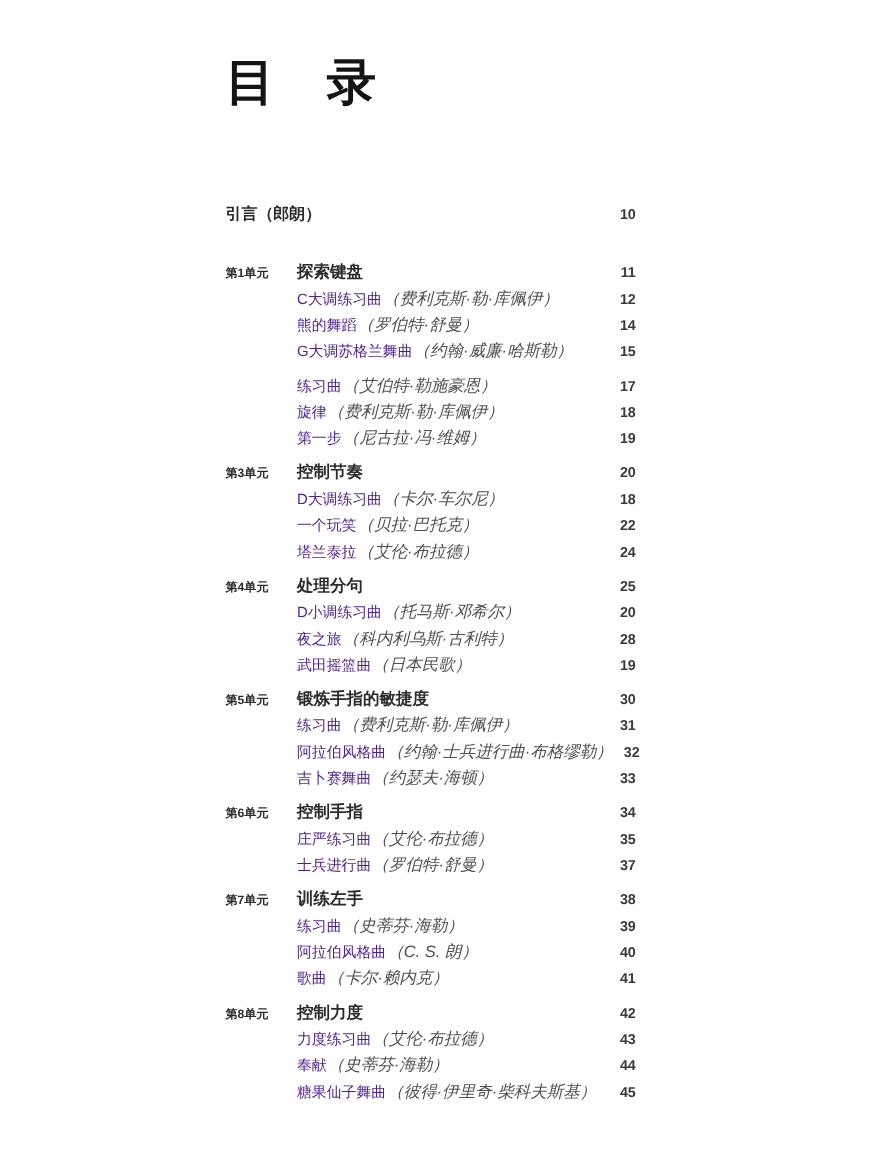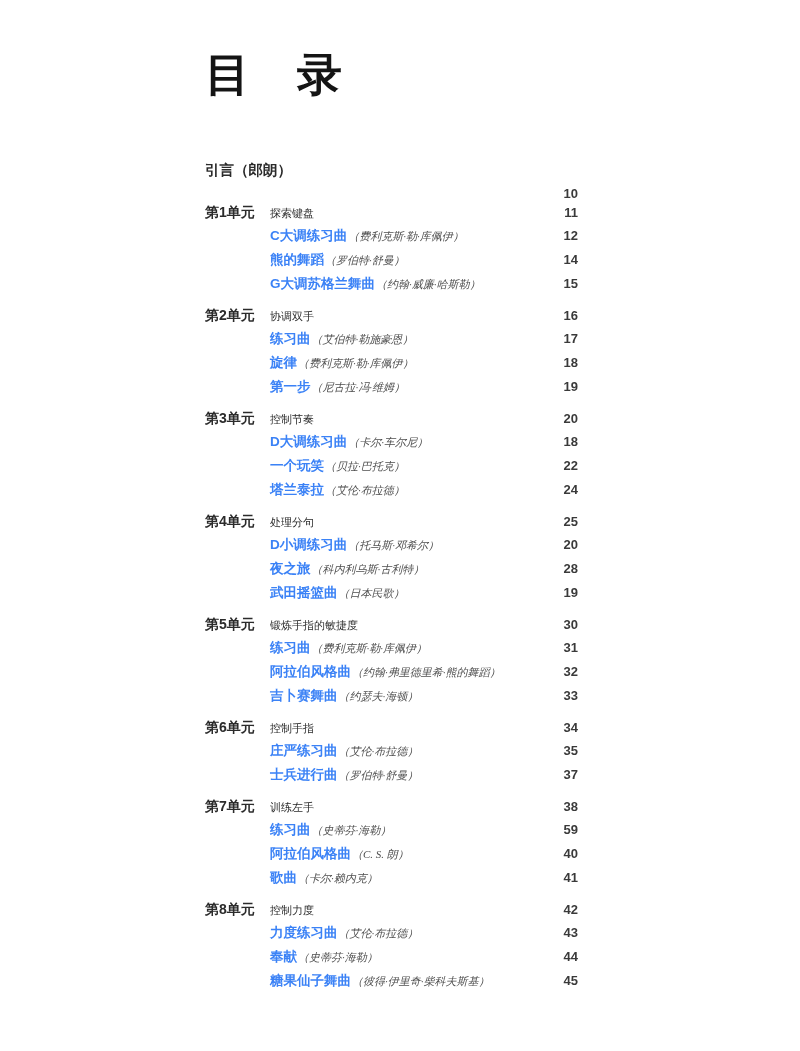--- a/index.html
+++ b/index.html
@@ -18,66 +18,65 @@
     box-sizing: content-box;
     padding: 50px 0 0 205px;
     width: 373px;
   }
   .toc-title {
     font-family: "Liberation Serif", "DejaVu Serif", serif;
     font-size: 45px;
     line-height: 1.15;
     font-weight: 700;
     color: #141414;
-    margin: 0 0 56px 0;
+    margin: 0 0 81px 0;
     letter-spacing: 1px;
   }
   .row {
     display: flex;
     align-items: baseline;
     height: 24px;
     line-height: 24px;
     white-space: nowrap;
   }
   .intro-row {
-    margin-bottom: 18px;
-    flex-direction: column;
+    margin-bottom: 29px;
   }
   .intro-label {
     font-weight: 700;
     font-size: 14.5px;
     color: #2b2b2b;
   }
   .unit-block {
     margin-bottom: 7px;
   }
   .unit-label {
     flex: none;
     width: 65px;
     font-weight: 700;
-    font-size: 14px;
+    font-size: 11px;
     color: #2b2b2b;
   }
   .unit-title {
-    font-weight: 400;
-    font-size: 11px;
+    font-weight: 700;
+    font-size: 15px;
     color: #2b2b2b;
   }
   .song-row {
     padding-left: 65px;
   }
   .song-title {
-    font-weight: 700;
+    font-weight: 400;
     font-size: 13.5px;
-    color: #3b82f6;
+    color: #4c1d95;
   }
   .composer {
-    font-family: Liberation Serif, serif;
+    font-family: Liberation Sans, sans-serif;
     font-style: italic;
-    font-size: 11px;
+    font-size: 15px;
     color: #4f4f4f;
     margin-left: 1px;
   }
   .pagenum {
     margin-left: auto;
     font-weight: 700;
     font-size: 13px;
     color: #3a3a3a;
     padding-left: 10px;
     text-align: center;
@@ -112,25 +111,20 @@
       <span class="pagenum">14</span>
     </div>
     <div class="row song-row">
       <span class="song-title">G大调苏格兰舞曲</span>
       <span class="composer">（约翰·威廉·哈斯勒）</span>
       <span class="pagenum">15</span>
     </div>
   </div>
 
   <div class="unit-block">
-    <div class="row">
-      <span class="unit-label">第2单元</span>
-      <span class="unit-title">协调双手</span>
-      <span class="pagenum">16</span>
-    </div>
     <div class="row song-row">
       <span class="song-title">练习曲</span>
       <span class="composer">（艾伯特·勒施豪恩）</span>
       <span class="pagenum">17</span>
     </div>
     <div class="row song-row">
       <span class="song-title">旋律</span>
       <span class="composer">（费利克斯·勒·库佩伊）</span>
       <span class="pagenum">18</span>
     </div>
@@ -193,21 +187,21 @@
       <span class="unit-title">锻炼手指的敏捷度</span>
       <span class="pagenum">30</span>
     </div>
     <div class="row song-row">
       <span class="song-title">练习曲</span>
       <span class="composer">（费利克斯·勒·库佩伊）</span>
       <span class="pagenum">31</span>
     </div>
     <div class="row song-row">
       <span class="song-title">阿拉伯风格曲</span>
-      <span class="composer">（约翰·弗里德里希·熊的舞蹈）</span>
+      <span class="composer">（约翰·士兵进行曲·布格缪勒）</span>
       <span class="pagenum">32</span>
     </div>
     <div class="row song-row">
       <span class="song-title">吉卜赛舞曲</span>
       <span class="composer">（约瑟夫·海顿）</span>
       <span class="pagenum">33</span>
     </div>
   </div>
 
   <div class="unit-block">
@@ -230,21 +224,21 @@
 
   <div class="unit-block">
     <div class="row">
       <span class="unit-label">第7单元</span>
       <span class="unit-title">训练左手</span>
       <span class="pagenum">38</span>
     </div>
     <div class="row song-row">
       <span class="song-title">练习曲</span>
       <span class="composer">（史蒂芬·海勒）</span>
-      <span class="pagenum">59</span>
+      <span class="pagenum">39</span>
     </div>
     <div class="row song-row">
       <span class="song-title">阿拉伯风格曲</span>
       <span class="composer">（C. S. 朗）</span>
       <span class="pagenum">40</span>
     </div>
     <div class="row song-row">
       <span class="song-title">歌曲</span>
       <span class="composer">（卡尔·赖内克）</span>
       <span class="pagenum">41</span>

